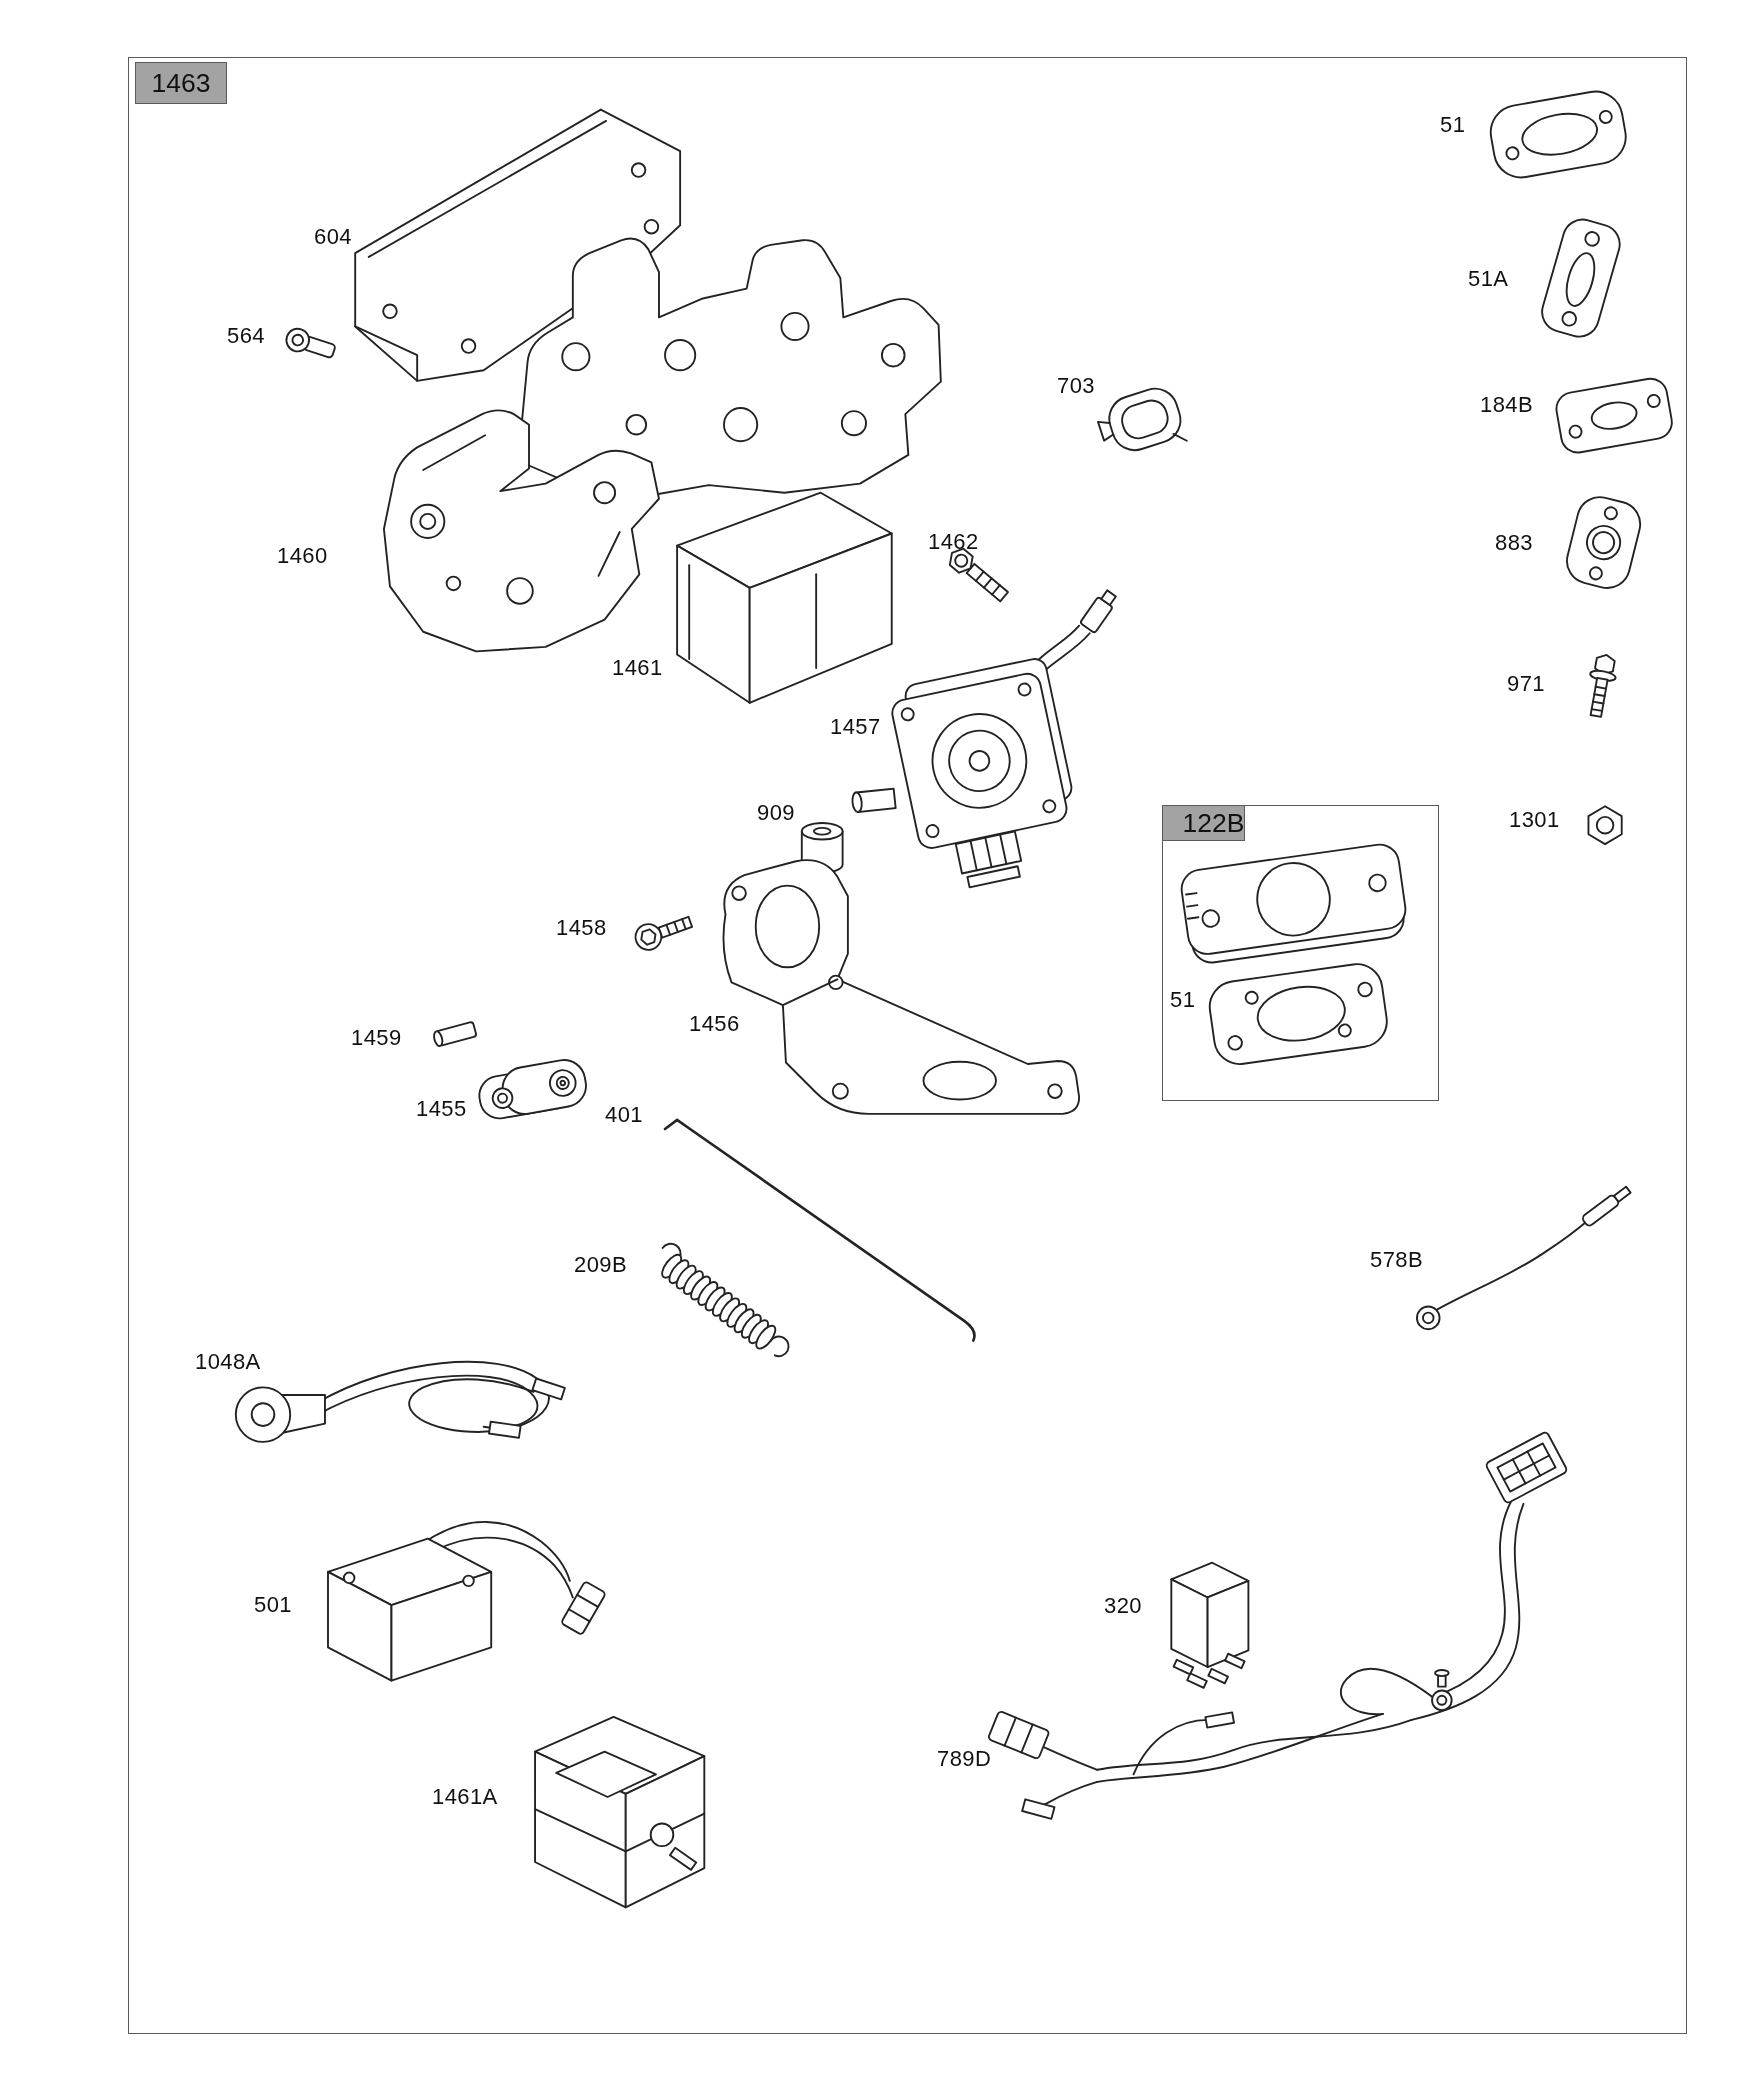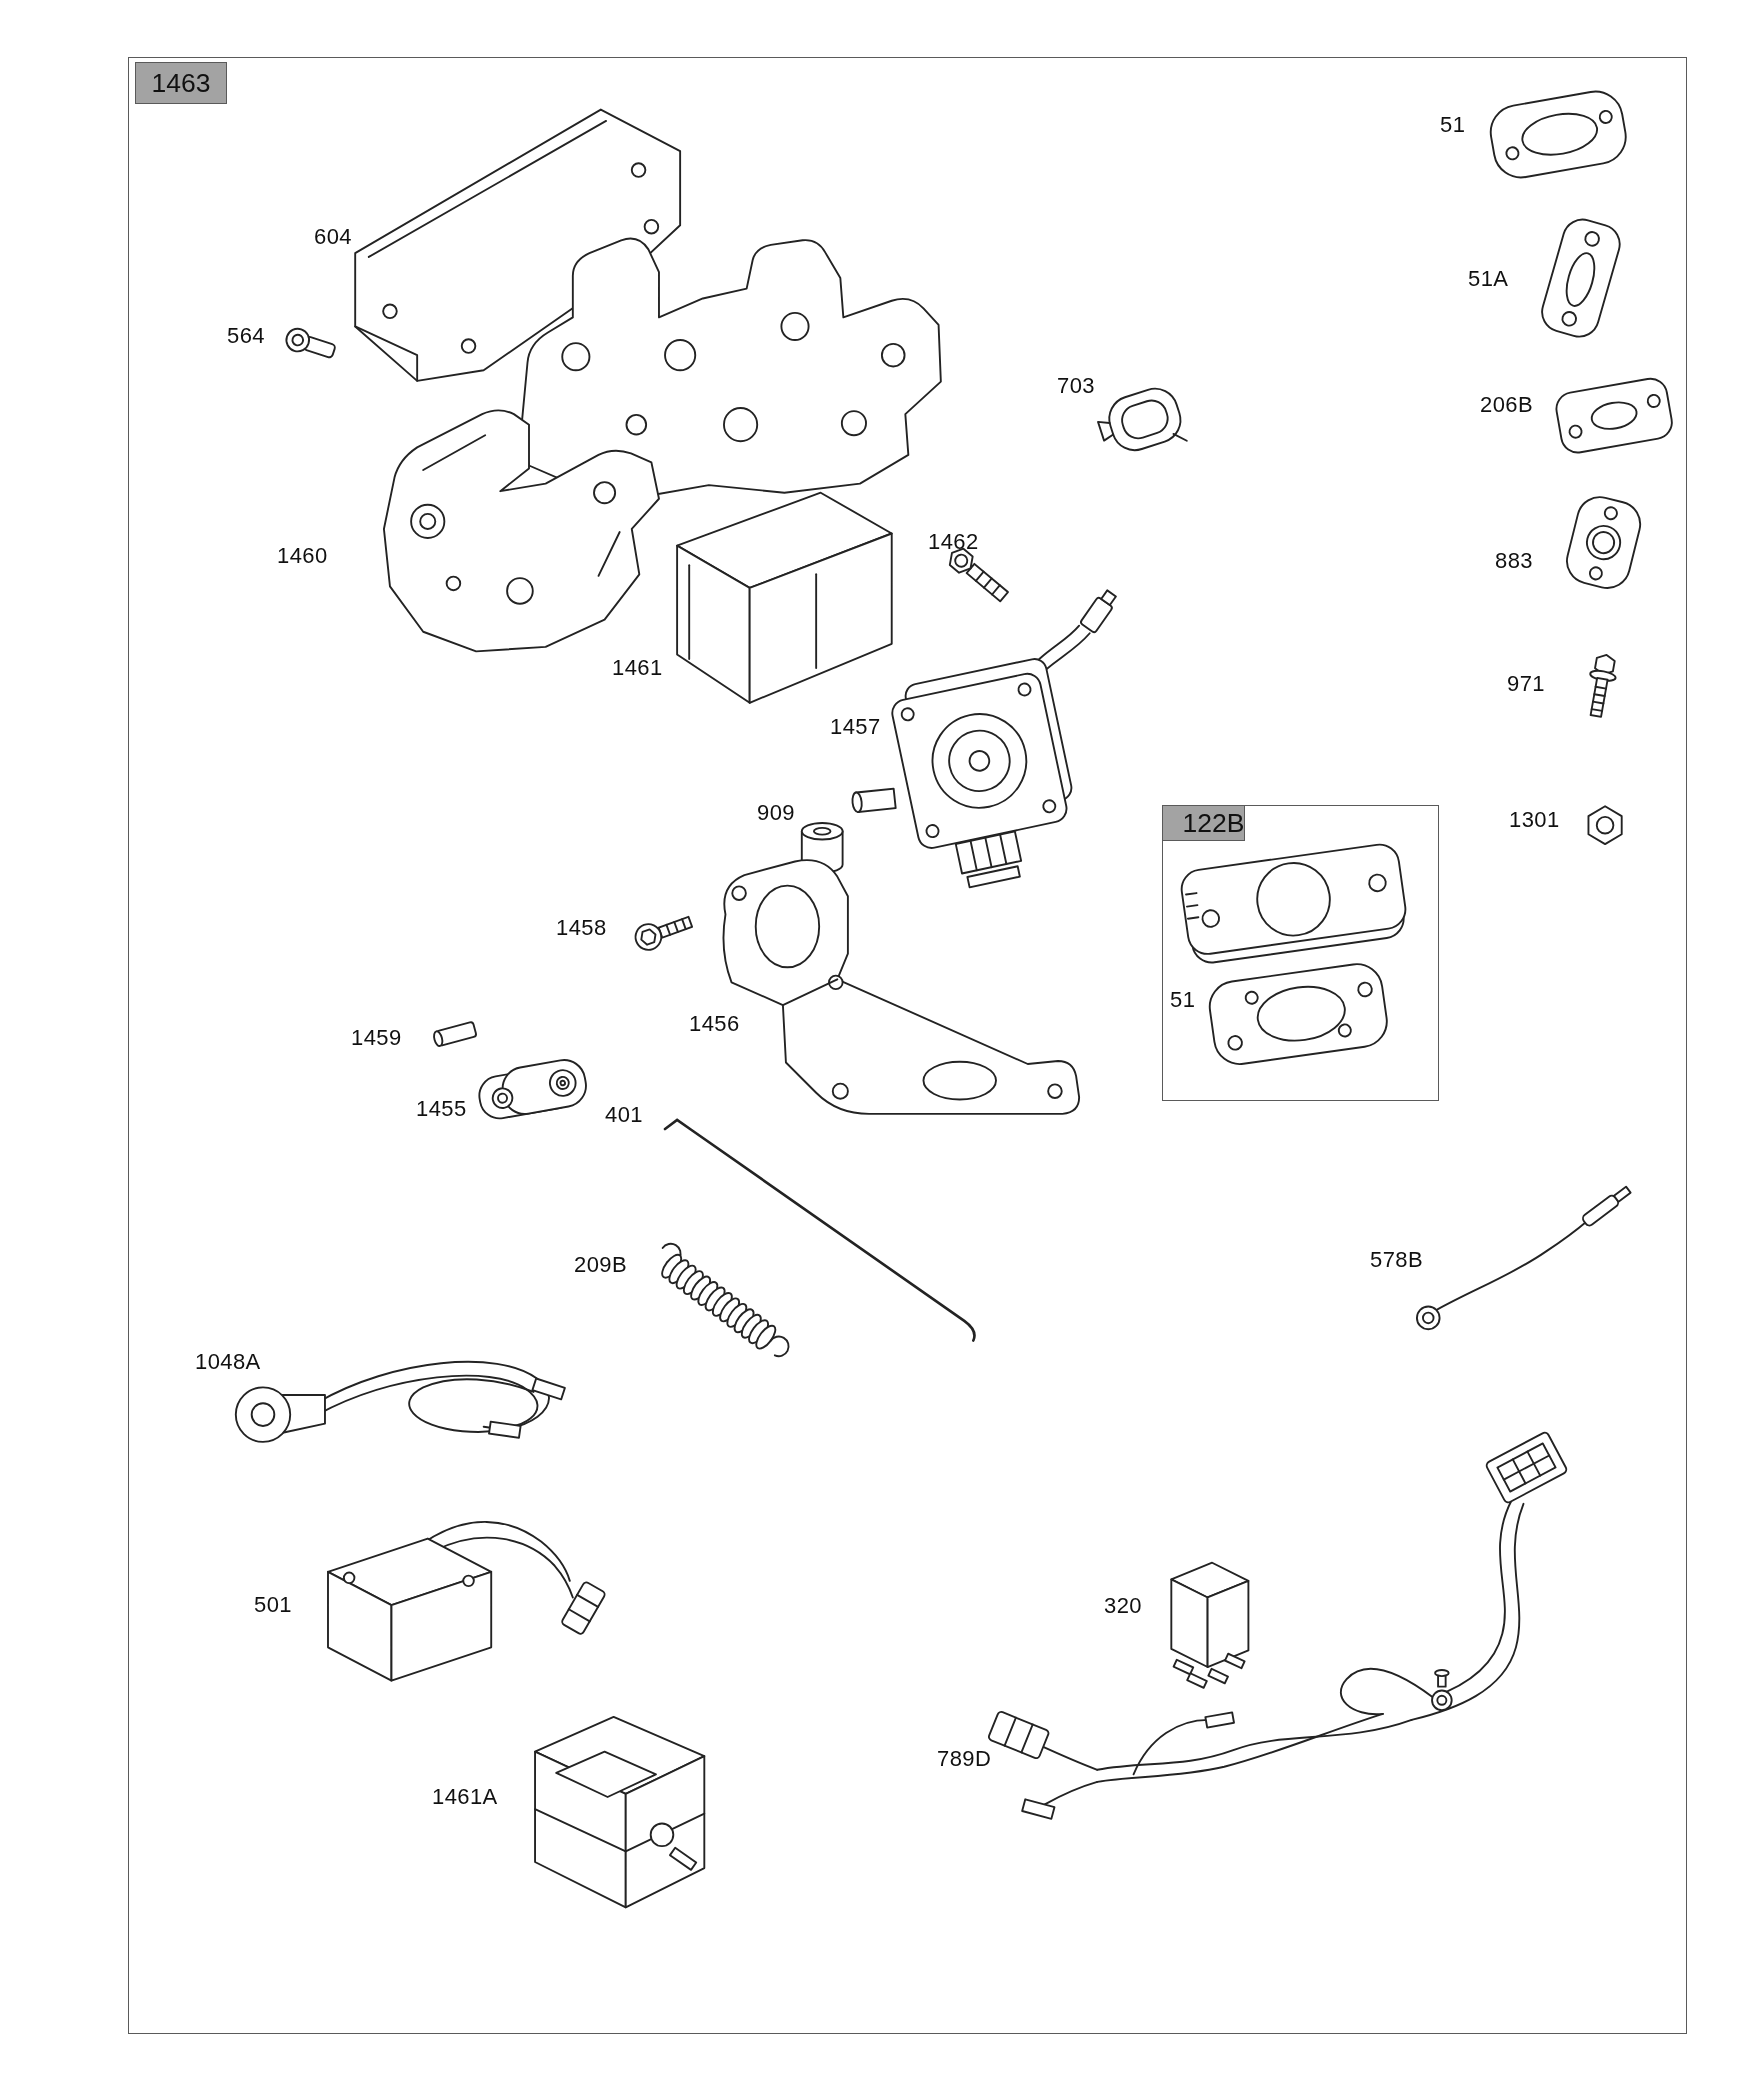--- a/index.html
+++ b/index.html
@@ -413,22 +413,22 @@
 
   <div class="tag-box frame-tag">
     <span>1463</span>
   </div>
   <div class="tag-box inset-tag">
     <span>122B</span>
   </div>
 
   <div class="part-label" style="left:1440px; top:112px;">51</div>
   <div class="part-label" style="left:1468px; top:266px;">51A</div>
-  <div class="part-label" style="left:1480px; top:392px;">206B</div>
-  <div class="part-label" style="left:1495px; top:548px;text-align:center;">883</div>
+  <div class="part-label" style="left:1480px; top:392px;">184B</div>
+  <div class="part-label" style="left:1495px; top:530px;text-align:center;">883</div>
   <div class="part-label" style="left:1507px; top:671px;">971</div>
   <div class="part-label" style="left:1509px; top:807px;">1301</div>
   <div class="part-label" style="left:314px; top:224px;">604</div>
   <div class="part-label" style="left:227px; top:323px;">564</div>
   <div class="part-label" style="left:1057px; top:373px;">703</div>
   <div class="part-label" style="left:277px; top:543px;">1460</div>
   <div class="part-label" style="left:928px; top:529px;">1462</div>
   <div class="part-label" style="left:612px; top:655px;">1461</div>
   <div class="part-label" style="left:830px; top:714px;">1457</div>
   <div class="part-label" style="left:757px; top:800px;">909</div>

